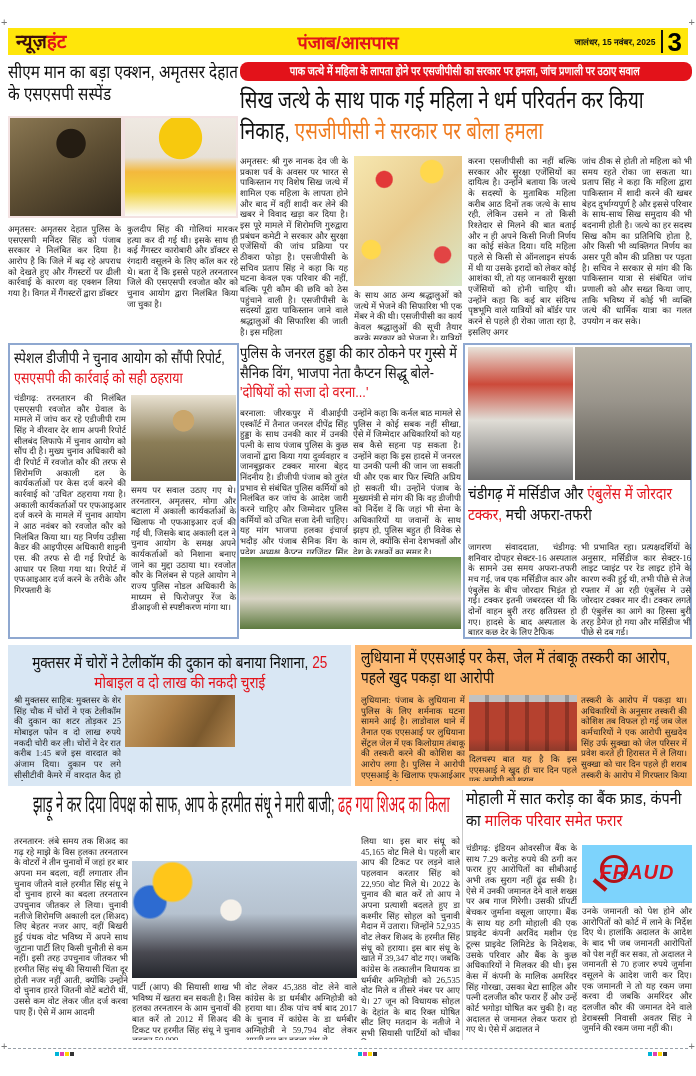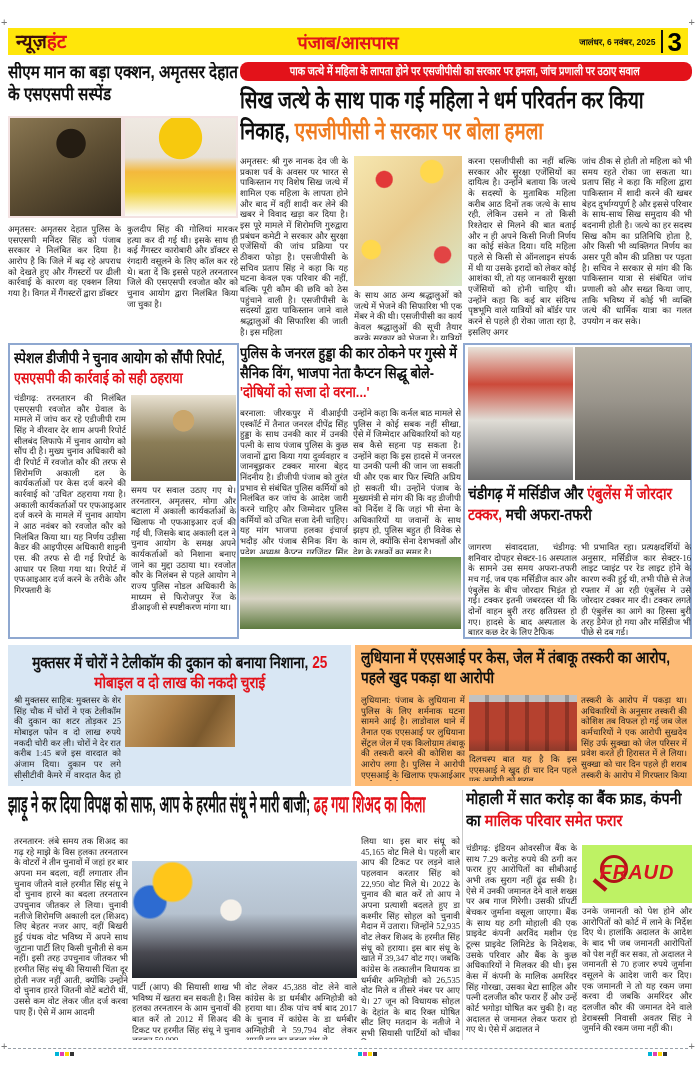--- a/index.html
+++ b/index.html
@@ -18,21 +18,21 @@
                   font-family:Liberation Sans, sans-serif; font-weight:900;
                   font-size:18px; color:#e3121a; }
   .mast-right { position:absolute; right:6px; top:0; height:27px; display:flex; align-items:center; }
   .mast-date { font-family:"Liberation Sans", sans-serif; font-weight:bold; font-size:8.5px; color:#111; }
   .mast-div { width:2px; height:23px; background:#111; margin:0 5px; }
   .mast-page { font-family:"Liberation Sans", sans-serif; font-weight:900; font-size:26px; color:#000; line-height:1; }
   .cropmark { color:#777; font-size:11px; font-family:"Liberation Sans", sans-serif; }
 
   
   .bt { font-size:8.6px; line-height:1.24; text-align:justify; color:#1d1d1d; overflow:hidden; }
-  .hl { font-family:"Liberation Sans", sans-serif; font-weight:bold; color:#0f0f0f; overflow:hidden; }
+  .hl { font-family:"Liberation Sans", sans-serif; font-weight:normal; color:#0f0f0f; overflow:hidden; }
   .red { color:#e3121a; }
   .orange { color:#f07c20; }
   .sq { display:block; transform-origin:0 0; }
 
   
   .ph { overflow:hidden; }
   .ph-officer { background:radial-gradient(circle at 55% 26%, #241c12 0 15%, transparent 16%),
                 linear-gradient(150deg,#8a7752,#5d4e33 50%,#332a1d); }
   .ph-mann { background:radial-gradient(circle at 50% 20%, #f7c90e 0 22%, transparent 23%),
              linear-gradient(180deg,#efe9e2 0%,#e7e0d6 40%,#f4b93c 55%,#f1d23c 75%,#fdfdfb 100%); }
@@ -46,21 +46,21 @@
   .ph-group { background:linear-gradient(180deg,#6f9150 0%,#a8bd8a 32%,#d8d4c4 58%,#5d7a3f 100%); }
   .ph-crash-l { background:linear-gradient(180deg,#e8e3da 0%,#cc4a3a 28%,#e0ddd6 55%,#6f6f6f 100%); }
   .ph-crash-r { background:linear-gradient(180deg,#b9b3a6 0%,#9a958c 40%,#77736b 70%,#585551 100%); }
   .ph-shop { background:linear-gradient(120deg,#caa36a 0%,#a87b43 40%,#7c5a2e 70%,#b5884f 100%); }
   .ph-jail { background:repeating-linear-gradient(90deg, rgba(0,0,0,0) 0 16px, rgba(0,0,0,.22) 16px 20px),
              linear-gradient(180deg,#c2c2c2 0 12%,#b5412f 12% 78%,#8e3a2b 100%); }
   .ph-rally { background:radial-gradient(circle at 44% 42%, #f5f1ea 0 7%, transparent 8%),
               radial-gradient(circle at 18% 18%, #ffc61a 0 9%, transparent 10%),
               radial-gradient(circle at 8% 35%, #2d6bd1 0 7%, transparent 8%),
               linear-gradient(180deg,#c4d3e2 0%,#b6c2cf 45%,#4a4a52 78%,#23262c 100%); }
-  .ph-fraud { background:#bef264; position:relative;padding-left:20px; }
+  .ph-fraud { background:#7dd3fc; position:relative;padding-left:20px; }
   .fraud-word { position:absolute; left:0; right:0; top:16px; text-align:center;
                 font-family:"Liberation Sans", sans-serif; font-weight:900; font-style:italic;
                 font-size:20px; color:#d61620; letter-spacing:1px; }
   .fraud-lens { position:absolute; left:18px; top:10px; width:28px; height:28px;
                 border:3px solid #b01217; border-radius:50%; }
   .fraud-handle { position:absolute; left:10px; top:38px; width:16px; height:4px;
                   background:#b01217; transform:rotate(40deg); }
 
   
   .box-blue { border:2px solid #8fa8d0; background:#fff; }
@@ -84,21 +84,21 @@
   <span class="abs cropmark" style="right:1px; top:16px;">+</span>
   <span class="abs cropmark" style="left:1px; top:1040px;">+</span>
   <span class="abs cropmark" style="right:1px; top:1040px;">+</span>
 
   <div class="abs masthead">
     <div class="logo">
       <span class="logo-a">न्यूज़</span><span class="logo-b">हंट</span>
     </div>
     <div class="mast-section">पंजाब/आसपास</div>
     <div class="mast-right">
-      <span class="mast-date">जालंधर, 6 नवंबर, 2025</span>
+      <span class="mast-date">जालंधर, 15 नवंबर, 2025</span>
       <span class="mast-div"></span>
       <span class="mast-page">3</span>
     </div>
   </div>
 
   <div class="abs" style="left:8px; top:62px; width:232px; height:276px;">
     <div class="hl" style="font-size:18px; line-height:1.22; height:50px;">
       <span class="sq" style="width:274px; transform:scaleX(.845);">सीएम मान का बड़ा एक्शन, अमृतसर देहात के एसएसपी सस्पेंड</span>
     </div>
     <div style="position:absolute; left:0; top:54px; width:230px; height:102px; background:#f3e2e2; display:flex; gap:4px; padding:2px;">
@@ -165,21 +165,21 @@
     <div class="hl" style="position:absolute; left:6px; top:3px; width:326px; height:44px; font-size:16px; line-height:1.28;">
       <span class="sq" style="width:384px; transform:scaleX(.85);">लुधियाना में एएसआई पर केस, जेल में तंबाकू तस्करी का आरोप, पहले खुद पकड़ा था आरोपी</span>
     </div>
     <div class="bt" style="position:absolute; left:6px; top:50px; width:104px; height:86px;">लुधियाना: पंजाब के लुधियाना में पुलिस के लिए शर्मनाक घटना सामने आई है। लाडोवाल थाने में तैनात एक एएसआई पर लुधियाना सेंट्रल जेल में एक किलोग्राम तंबाकू की तस्करी करने की कोशिश का आरोप लगा है। पुलिस ने आरोपी एएसआई के खिलाफ एफआईआर दर्ज कर दी है।</div>
     <div class="ph ph-jail" style="position:absolute; left:114px; top:50px; width:108px; height:56px;"></div>
     <div class="bt" style="position:absolute; left:114px; top:109px; width:108px; height:27px;">दिलचस्प बात यह है कि इस एएसआई ने खुद ही चार दिन पहले एक आरोपी को शराब</div>
     <div class="bt" style="position:absolute; left:226px; top:50px; width:106px; height:86px;">तस्करी के आरोप में पकड़ा था। अधिकारियों के अनुसार तस्करी की कोशिश तब विफल हो गई जब जेल कर्मचारियों ने एक आरोपी सुखदेव सिंह उर्फ सुक्खा को जेल परिसर में प्रवेश करते ही हिरासत में ले लिया। सुक्खा को चार दिन पहले ही शराब तस्करी के आरोप में गिरफ्तार किया गया था।</div>
   </div>
 
   <div class="abs" style="left:8px; top:788px; width:452px; height:254px;">
-    <div class="hl" style="font-size:23px; line-height:1.45; height:42px; white-space:nowrap;">
+    <div class="hl" style="font-size:23px; line-height:1.45; height:42px; white-space:nowrap;margin-left:25px;">
       <span class="sq" style="width:812px; transform:scaleX(.55); white-space:nowrap;"><span>झाड़ू ने कर दिया विपक्ष को साफ, आप के हरमीत संधू ने मारी बाजी; </span><span class="red">ढह गया शिअद का किला</span></span>
     </div>
     <div class="bt" style="position:absolute; left:6px; top:48px; width:114px; height:204px;">तरनतारन: लंबे समय तक शिअद का गढ़ रहे माझे के विस हलका तरनतारन के वोटरों ने तीन चुनावों में जहां हर बार अपना मन बदला, वहीं लगातार तीन चुनाव जीतने वाले हरमीत सिंह संधू ने दो चुनाव हारने का बदला तरनतारन उपचुनाव जीतकर ले लिया। चुनावी नतीजे शिरोमणि अकाली दल (शिअद) लिए बेहतर नजर आए, वहीं बिखरी हुई पंथक वोट भविष्य में अपने साथ जुटाना पार्टी लिए किसी चुनौती से कम नहीं। इसी तरह उपचुनाव जीतकर भी हरमीत सिंह संधू की सियासी चिंता दूर होती नजर नहीं आती, क्योंकि उन्होंने दो चुनाव हारते जितनी वोटें बटोरी थीं, उससे कम वोट लेकर जीत दर्ज करवा पाए हैं। ऐसे में आम आदमी</div>
     <div class="ph ph-rally" style="position:absolute; left:124px; top:73px; width:225px; height:117px;"></div>
     <div class="bt" style="position:absolute; left:124px; top:194px; width:109px; height:58px;">पार्टी (आप) की सियासी शाख भी भविष्य में खतरा बन सकती है। विस हलका तरनतारन के आम चुनावों की बात करें तो 2012 में शिअद की टिकट पर हरमीत सिंह संधू ने चुनाव लड़कर 50,009</div>
     <div class="bt" style="position:absolute; left:237px; top:194px; width:112px; height:58px;">वोट लेकर 45,388 वोट लेने वाले कांग्रेस के डा धर्मबीर अग्निहोत्री को हराया था। ठीक पांच वर्ष बाद 2017 के चुनाव में कांग्रेस के डा धर्मबीर अग्निहोत्री ने 59,794 वोट लेकर अपनी हार का बदला संधू से</div>
     <div class="bt" style="position:absolute; left:353px; top:48px; width:99px; height:204px;">लिया था। इस बार संधू को 45,165 वोट मिले थे। पहली बार आप की टिकट पर लड़ने वाले पहलवान करतार सिंह को 22,950 वोट मिले थे। 2022 के चुनाव की बात करें तो आप ने अपना प्रत्याशी बदलते हुए डा कश्मीर सिंह सोहल को चुनावी मैदान में उतारा। जिन्होंने 52,935 वोट लेकर शिअद के हरमीत सिंह संधू को हराया। इस बार संधू के खाते में 39,347 वोट गए। जबकि कांग्रेस के तत्कालीन विधायक डा धर्मबीर अग्निहोत्री को 26,535 वोट मिले व तीसरे नंबर पर आए थे। 27 जून को विधायक सोहल के देहांत के बाद रिक्त घोषित सीट लिए मतदान के नतीजे ने सभी सियासी पार्टियों को चौंका दिया।</div>
   </div>
 
   <div class="abs vrule" style="left:462px; top:790px; width:1px; height:250px;"></div>

